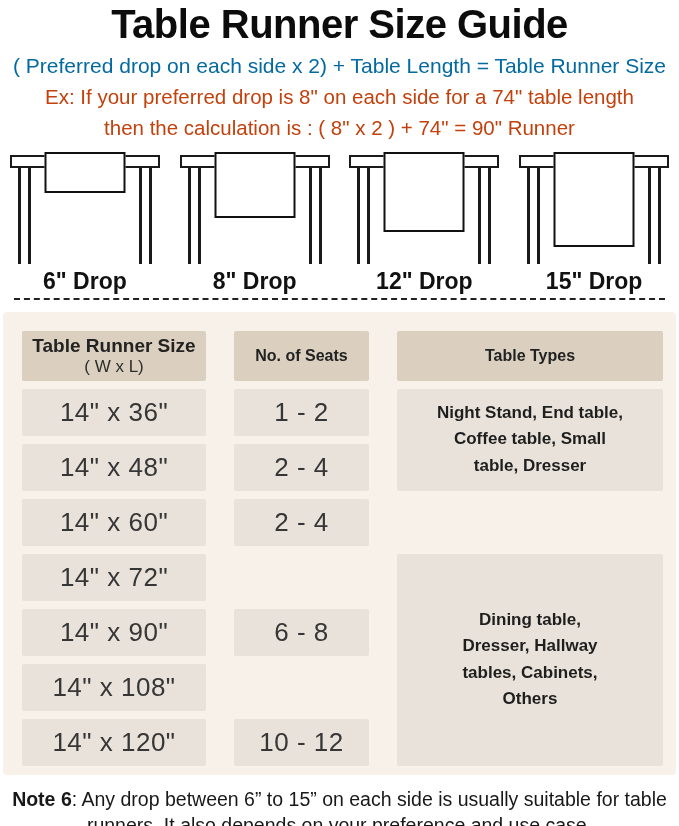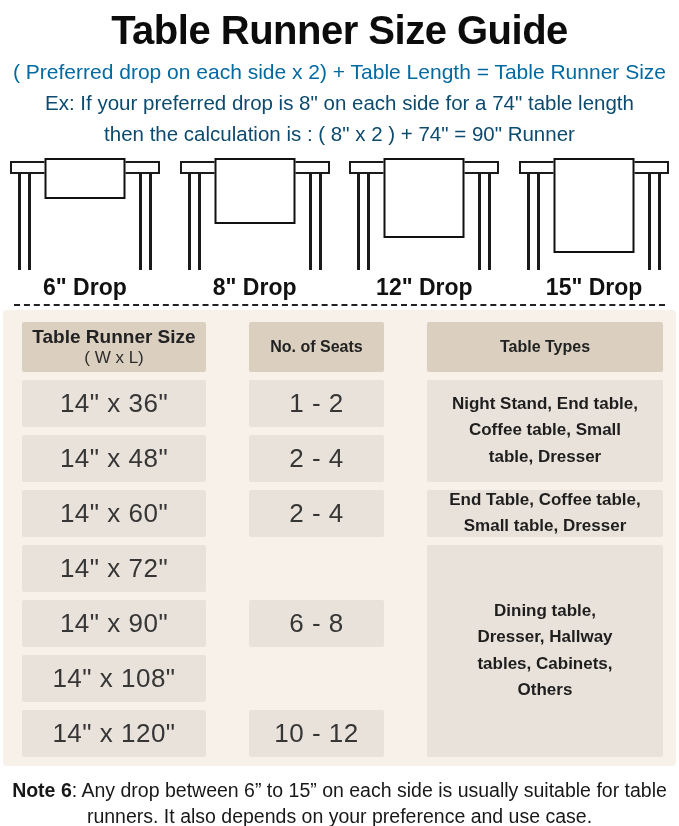--- a/index.html
+++ b/index.html
@@ -7,40 +7,40 @@
     position:relative;
     width:679px;height:826px;
     margin:0 auto;
     background:#ffffff;
     font-family:"Liberation Sans","DejaVu Sans",sans-serif;
     color:#1c1c1c;
     overflow:hidden;
   }
   
   .title{
-    margin:0;padding-top:6px;
+    margin:0;padding-top:0;
     text-align:center;
     font-size:40px;
     font-weight:800;
     letter-spacing:-0.5px;
     color:#0c0c0c;
     line-height:1.2;
   }
   .formula{
     margin:5px 0 0;
     text-align:center;
     font-size:21px;
     color:#0369a1;
     line-height:1.25;
   }
   .example{
     margin:5px 0 0;
     text-align:center;
     font-size:20.5px;
-    color:#0c4a6e;
+    color:#c2410c;
     line-height:1.25;
   }
   
   .illus-row{
     display:flex;
     margin-top:11px;
   }
   .illus-col{
     width:25%;
     display:flex;
@@ -86,28 +86,28 @@
     font-weight:bold;
     color:#111;
   }
   .dashed{
     height:0;
     border-top:2.5px dashed #222;
     margin:3px 14px 0;
   }
   
   .size-grid{
-    margin:4px 3px 0;
-    padding:12px 13px 9px 19px;
+    margin:12px 3px 0;
+    padding:19px 13px 9px 19px;
     background:#f7f1ea;
     border-radius:4px;
     display:grid;
     grid-template-columns:184px 135px 1fr;
     grid-template-rows:50px repeat(7,47px);
-    gap:8px 43px;
+    gap:8px 28px;
   }
   .cell{
     background:#e9e2da;
     border-radius:2px;
     display:flex;
     flex-direction:column;
     align-items:center;
     justify-content:center;
     text-align:center;
   }
@@ -220,22 +220,20 @@
 
     <div class="cell val-cell c2 r2">1 - 2</div>
     <div class="cell val-cell c2 r3">2 - 4</div>
     <div class="cell val-cell c2 r4">2 - 4</div>
     <div class="cell val-cell c2 r6">6 - 8</div>
     <div class="cell val-cell c2 r8">10 - 12</div>
 
     <div class="cell type-cell c3 span-a">Night Stand, End table,
 Coffee table, Small
 table, Dresser</div>
-    <div class="cell type-cell c3 span-b">End Table, Coffee table,
-Small table, Dresser</div>
     <div class="cell type-cell c3 span-c">Dining table,
 Dresser, Hallway
 tables, Cabinets,
 Others</div>
   </div>
 
   <div class="notes">
     <p><span class="note-label">Note 6</span><span>: Any drop between 6” to 15” on each side is usually suitable for table runners. It also depends on your preference and use case.</span></p>
     <p><span class="note-label">Note 2</span><span>: Measure your table, and select right size before ordering.</span></p>
   </div>

